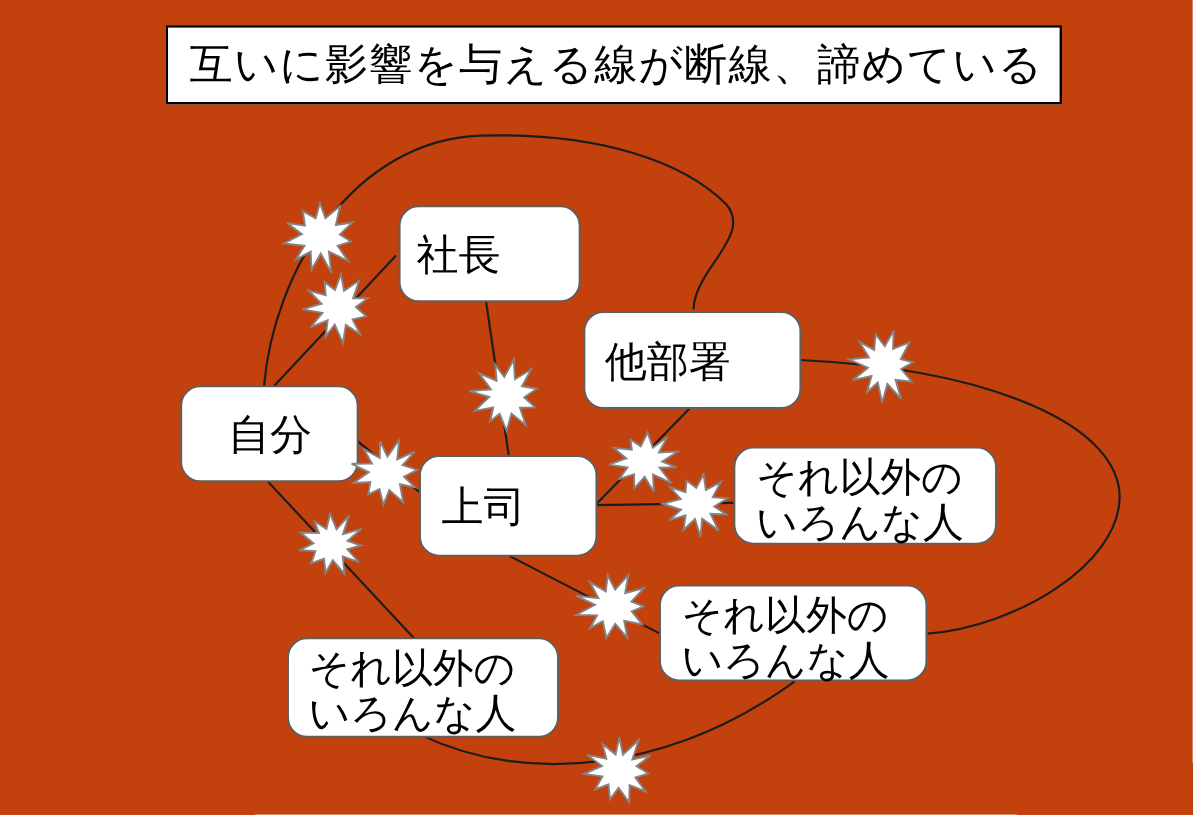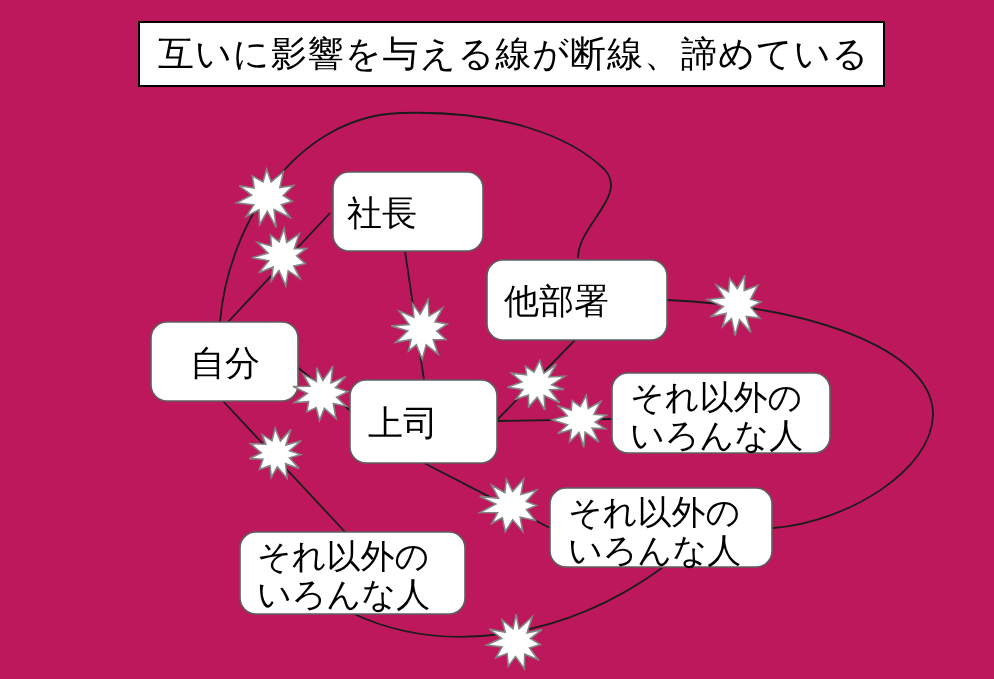--- a/index.html
+++ b/index.html
@@ -8,21 +8,21 @@
     background: #ffffff;
     width: 994px;
     height: 679px;
     overflow: hidden;
     font-family: "Liberation Sans", "DejaVu Sans", sans-serif;
   }
   .stage {
     position: relative;
     width: 994px;
     height: 679px;
-    background: #be185d;
+    background: #c2410c;
     text-align: center;
   }
   .title-box {
     position: absolute;
     left: 138px;
     top: 21px;
     width: 747px;
     height: 66px;
     border: 2.5px solid #000000;
     box-sizing: border-box;

